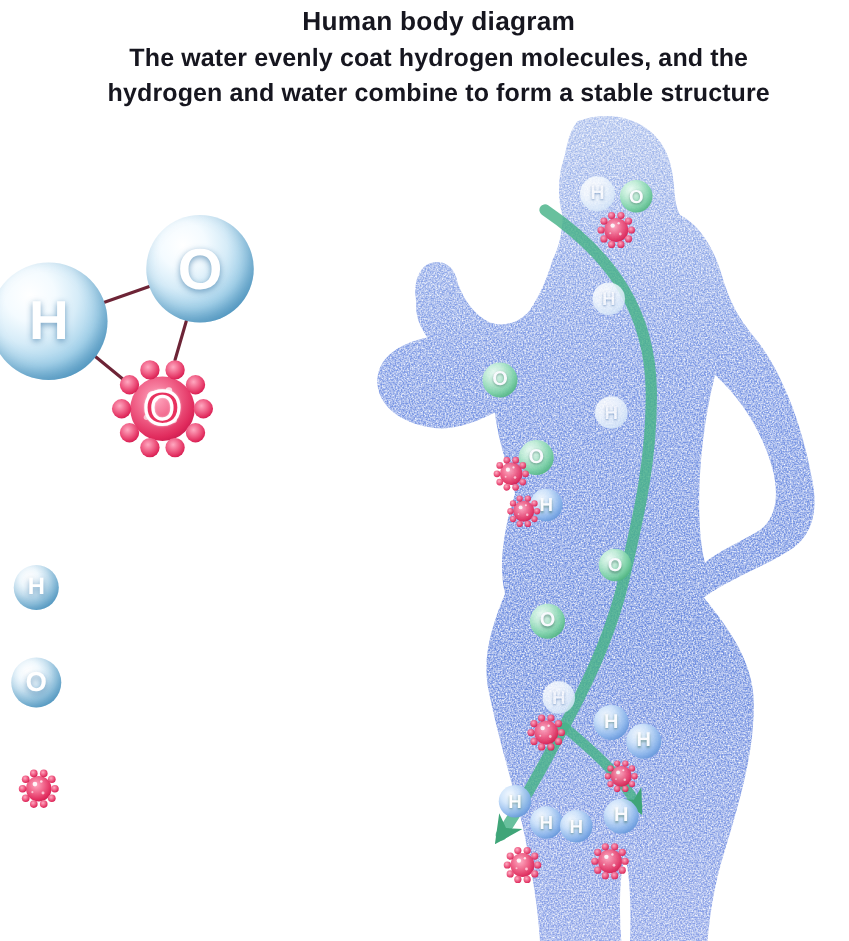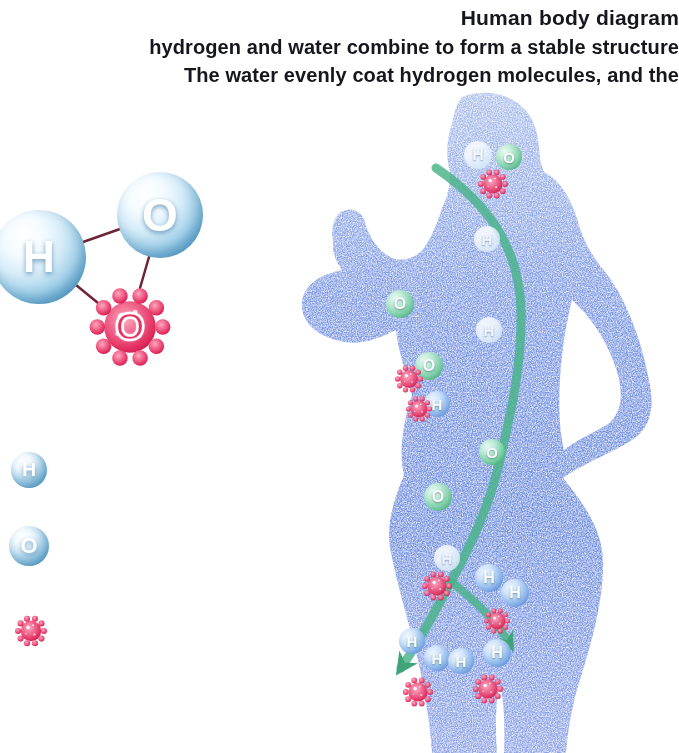--- a/index.html
+++ b/index.html
@@ -3,21 +3,21 @@
 <meta charset="utf-8">
 <style>
   html,body{margin:0;padding:0;background:#fff;}
   .stage{
     position:relative;width:679px;height:753px;background:#ffffff;overflow:hidden;
     font-family:"Liberation Sans",sans-serif;
   }
   
   .title{
     position:absolute;top:0;left:0;right:0;z-index:5;
-    text-align:right;padding-top:3px;line-height:1.42;
+    text-align:center;padding-top:3px;line-height:1.42;
     color:#16161f;font-weight:700;padding-left:23px;
   }
   .t1{font-size:21px;letter-spacing:0.2px;}
   .t2{font-size:20px;letter-spacing:0.1px;}
   
   .bg{position:absolute;left:0;top:0;z-index:1;}
   
   .layer{position:absolute;inset:0;z-index:3;pointer-events:none;}
   .mol{position:absolute;border-radius:50%;display:flex;align-items:center;justify-content:center;}
   .mol.o-green{background:radial-gradient(circle at 34% 30%, #eefff5 0%, #c2efd6 28%, #7fd4a8 58%, #41ab74 85%, #2f9560 100%);opacity:.93;}
@@ -55,22 +55,22 @@
     text-shadow:0 0 2px #fff,0 0 3px #fff,0 0 2px #fff;
   }
 </style>
 </head>
 <body>
 
 <div class="stage">
 
   <header class="title">
     <div class="t1">Human body diagram</div>
+    <div class="t2">The water evenly coat hydrogen molecules, and the</div>
     <div class="t2">hydrogen and water combine to form a stable structure</div>
-    <div class="t2">The water evenly coat hydrogen molecules, and the</div>
   </header>
 
   <svg class="bg" width="679" height="753" viewBox="0 0 679 753">
     <defs>
       <linearGradient id="bodyGrad" x1="0" y1="0" x2="0" y2="1">
         <stop offset="0" stop-color="#a9bdec"></stop>
         <stop offset="0.3" stop-color="#7b97e4"></stop>
         <stop offset="0.65" stop-color="#6d8cdf"></stop>
         <stop offset="1" stop-color="#8ba1e7"></stop>
       </linearGradient>

